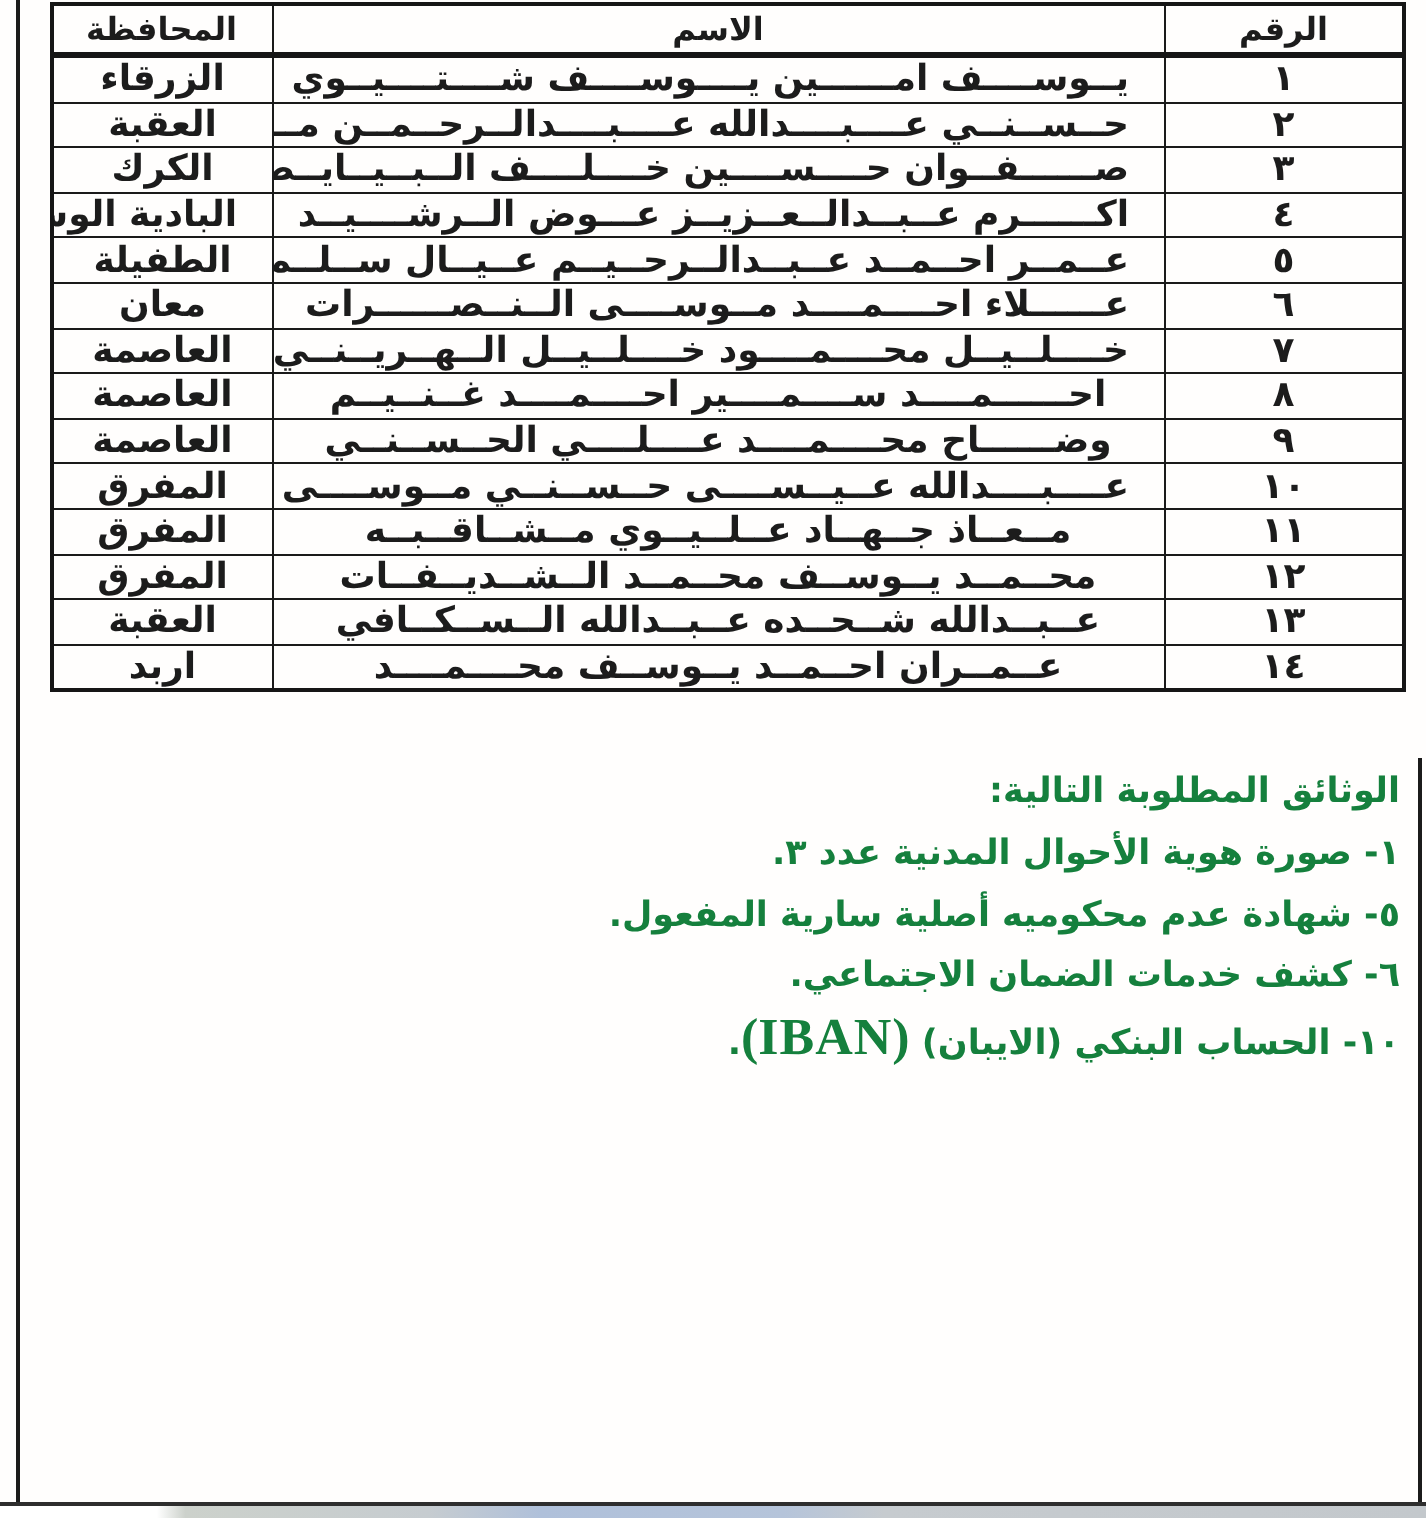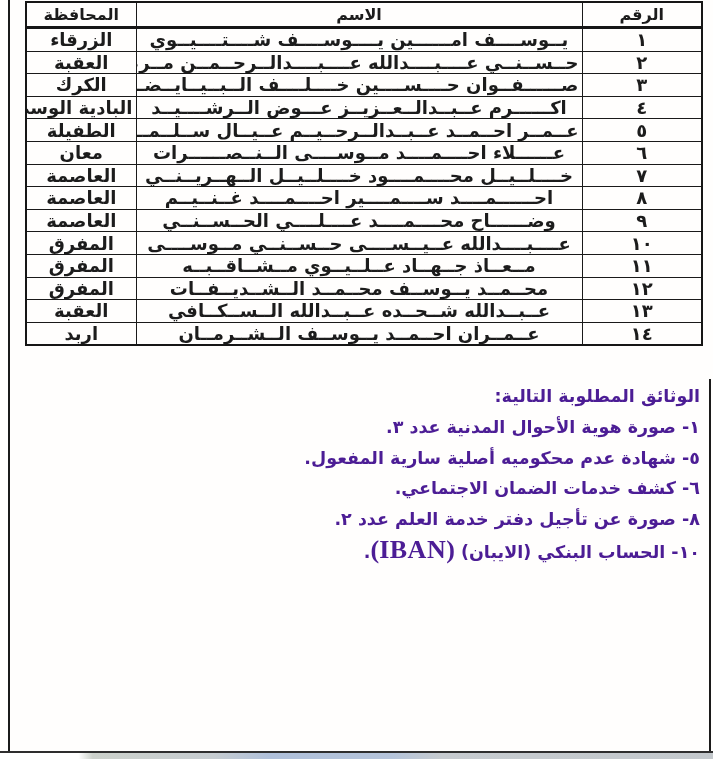--- a/index.html
+++ b/index.html
@@ -29,36 +29,36 @@
   table.roster {
     position:absolute; left:25px; top:1px; width:676px;
     border-collapse:collapse; table-layout:fixed;
     direction:rtl;
     border:2.5px solid #161616;
   }
   table.roster th, table.roster td {
     border:1.5px solid #1a1a1a;
     text-align:center; vertical-align:middle;
     overflow:hidden; white-space:nowrap;
-    padding:0 3px;
+    padding:0 17px;
     font-weight:700;
   }
   table.roster th {
     height:23px; font-size:16px;
     border-bottom:3px solid #161616;
   }
   table.roster td { height:21.6px; font-size:18px; }
   td.c-name { letter-spacing:0; }
   td.c-gov  { font-size:13.5px; }
 
   
   .docs {
     position:absolute; top:381px; right:13px; width:686px;
     direction:rtl; text-align:right;
-    font-weight:700; font-size:17.5px; color:#4c1d95;
+    font-weight:700; font-size:17.5px; color:#15803d;
   }
   .docs .line { line-height:30.8px; }
   .latin {
     font-family:"Liberation Serif","DejaVu Serif",serif;
     font-weight:700; font-size:26px;
     direction:ltr; unicode-bidi:isolate;
     letter-spacing:0.5px;
   }
 </style>
 </head>
@@ -145,30 +145,29 @@
     <td class="c-name">محــمــد يــوســف محــمــد الــشــديــفــات</td>
     <td class="c-gov">المفرق</td>
   </tr>
         <tr>
     <td class="c-num">١٣</td>
     <td class="c-name">عــبــدالله شــحــده عــبــدالله الــســكــافي</td>
     <td class="c-gov">العقبة</td>
   </tr>
         <tr>
     <td class="c-num">١٤</td>
-    <td class="c-name">عــمــران احــمــد يــوســف الــشــرمــان</td>
+    <td class="c-name">عــمــران احــمــد يــوســف محــــمــــد</td>
     <td class="c-gov">اربد</td>
   </tr>
       </tbody>
   </table>
 
   <div class="docs">
     <div class="line">الوثائق المطلوبة التالية:</div>
     <div>
         <div class="line">١- صورة هوية الأحوال المدنية عدد ٣.</div>
         <div class="line">٥- شهادة عدم محكوميه أصلية سارية المفعول.</div>
         <div class="line">٦- كشف خدمات الضمان الاجتماعي.</div>
-        <div class="line">٨- صورة عن تأجيل دفتر خدمة العلم عدد ٢.</div>
         <div class="line"><span>١٠- الحساب البنكي (الايبان) </span><span class="latin">(IBAN)</span><span>.</span></div>
       </div>
   </div>
 
 </div>
 
 </body></html>

